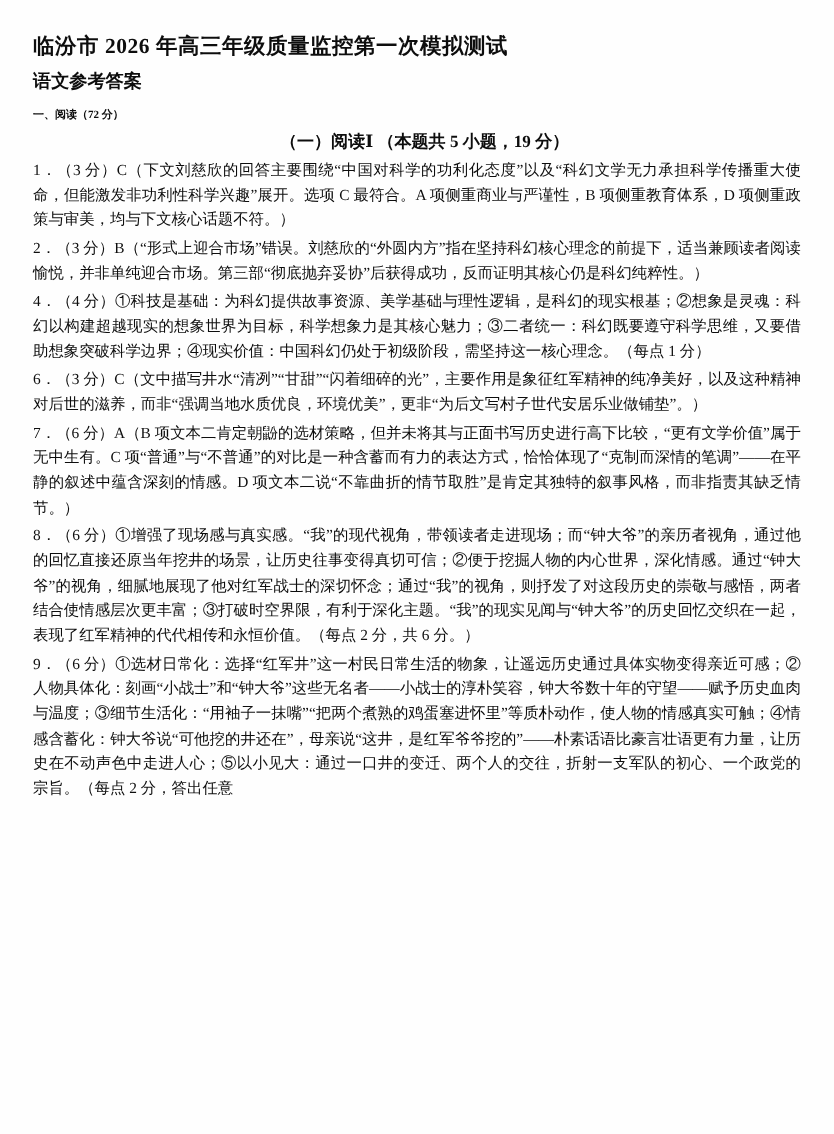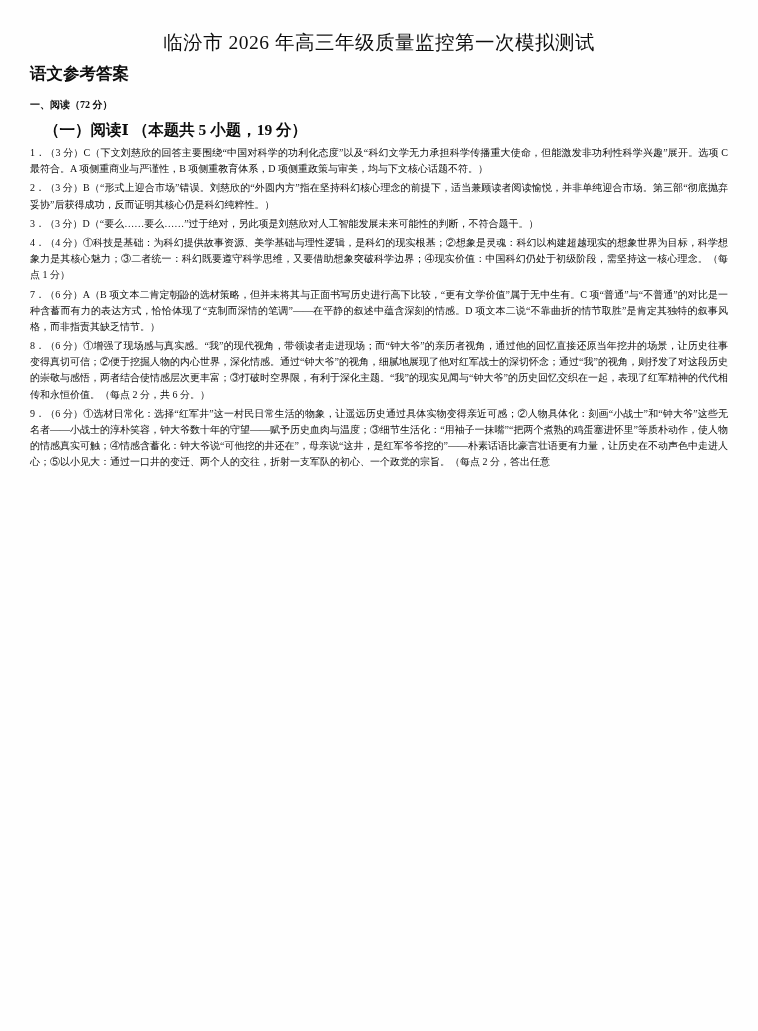--- a/index.html
+++ b/index.html
@@ -15,23 +15,23 @@
   }
   .page {
     width: 758px;
     min-height: 1031px;
     box-sizing: border-box;
     padding: 26px 30px 10px 30px;
     background: #fefefe;
     position: relative;
   }
   .doc-title {
-    text-align: center;
+    text-align: left;
     font-size: 19.5px;
-    font-weight: normal;
+    font-weight: bold;
     letter-spacing: 0.5px;
     margin: 4px 0 8px 0;
     line-height: 1.3;
   }
   .doc-subtitle {
     font-size: 16.5px;
     font-weight: bold;
     margin: 0 0 12px 0;
     line-height: 1.3;
   }
@@ -40,23 +40,24 @@
     font-weight: bold;
     margin: 6px 0 4px 0;
     line-height: 1.5;
   }
   .sub-head {
     font-size: 15.5px;
     font-weight: bold;
     margin: 6px 0 4px 0;
     padding-left: 14px;
     line-height: 1.5;
+    text-align: center;
   }
   .answer {
-    font-size: 10px;
+    font-size: 14px;
     line-height: 1.62;
     margin: 0 0 3px 0;
     text-align: justify;
     text-justify: inter-ideograph;
     word-break: break-all;
   }
 </style>
 </head>
 <body>
 
@@ -64,22 +65,22 @@
 
   <div class="doc-title">临汾市 2026 年高三年级质量监控第一次模拟测试</div>
   <div class="doc-subtitle">语文参考答案</div>
 
   <div>
     <div class="section-head">一、阅读（72 分）</div>
     <div class="sub-head">（一）阅读Ⅰ （本题共 5 小题，19 分）</div>
 
     <p class="answer">1．（3 分）C（下文刘慈欣的回答主要围绕“中国对科学的功利化态度”以及“科幻文学无力承担科学传播重大使命，但能激发非功利性科学兴趣”展开。选项 C 最符合。A 项侧重商业与严谨性，B 项侧重教育体系，D 项侧重政策与审美，均与下文核心话题不符。）</p>
     <p class="answer">2．（3 分）B（“形式上迎合市场”错误。刘慈欣的“外圆内方”指在坚持科幻核心理念的前提下，适当兼顾读者阅读愉悦，并非单纯迎合市场。第三部“彻底抛弃妥协”后获得成功，反而证明其核心仍是科幻纯粹性。）</p>
-    <p class="answer">3．（3 分）D（“要么……要么……”过于绝对，另此项是刘慈欣对人工智能发展未来可能性的判断，不符合题干。）</p>
     <p class="answer">4．（4 分）①科技是基础：为科幻提供故事资源、美学基础与理性逻辑，是科幻的现实根基；②想象是灵魂：科幻以构建超越现实的想象世界为目标，科学想象力是其核心魅力；③二者统一：科幻既要遵守科学思维，又要借助想象突破科学边界；④现实价值：中国科幻仍处于初级阶段，需坚持这一核心理念。（每点 1 分）</p>
 
 
+    <p class="answer">6．（3 分）C（文中描写井水“清冽”“甘甜”“闪着细碎的光”，主要作用是象征红军精神的纯净美好，以及这种精神对后世的滋养，而非“强调当地水质优良，环境优美”，更非“为后文写村子世代安居乐业做铺垫”。）</p>
     <p class="answer">7．（6 分）A（B 项文本二肯定朝鼢的选材策略，但并未将其与正面书写历史进行高下比较，“更有文学价值”属于无中生有。C 项“普通”与“不普通”的对比是一种含蓄而有力的表达方式，恰恰体现了“克制而深情的笔调”——在平静的叙述中蕴含深刻的情感。D 项文本二说“不靠曲折的情节取胜”是肯定其独特的叙事风格，而非指责其缺乏情节。）</p>
     <p class="answer">8．（6 分）①增强了现场感与真实感。“我”的现代视角，带领读者走进现场；而“钟大爷”的亲历者视角，通过他的回忆直接还原当年挖井的场景，让历史往事变得真切可信；②便于挖掘人物的内心世界，深化情感。通过“钟大爷”的视角，细腻地展现了他对红军战士的深切怀念；通过“我”的视角，则抒发了对这段历史的崇敬与感悟，两者结合使情感层次更丰富；③打破时空界限，有利于深化主题。“我”的现实见闻与“钟大爷”的历史回忆交织在一起，表现了红军精神的代代相传和永恒价值。（每点 2 分，共 6 分。）</p>
     <p class="answer">9．（6 分）①选材日常化：选择“红军井”这一村民日常生活的物象，让遥远历史通过具体实物变得亲近可感；②人物具体化：刻画“小战士”和“钟大爷”这些无名者——小战士的淳朴笑容，钟大爷数十年的守望——赋予历史血肉与温度；③细节生活化：“用袖子一抹嘴”“把两个煮熟的鸡蛋塞进怀里”等质朴动作，使人物的情感真实可触；④情感含蓄化：钟大爷说“可他挖的井还在”，母亲说“这井，是红军爷爷挖的”——朴素话语比豪言壮语更有力量，让历史在不动声色中走进人心；⑤以小见大：通过一口井的变迁、两个人的交往，折射一支军队的初心、一个政党的宗旨。（每点 2 分，答出任意</p>
   </div>
 
 </div>
 
 </body></html>

